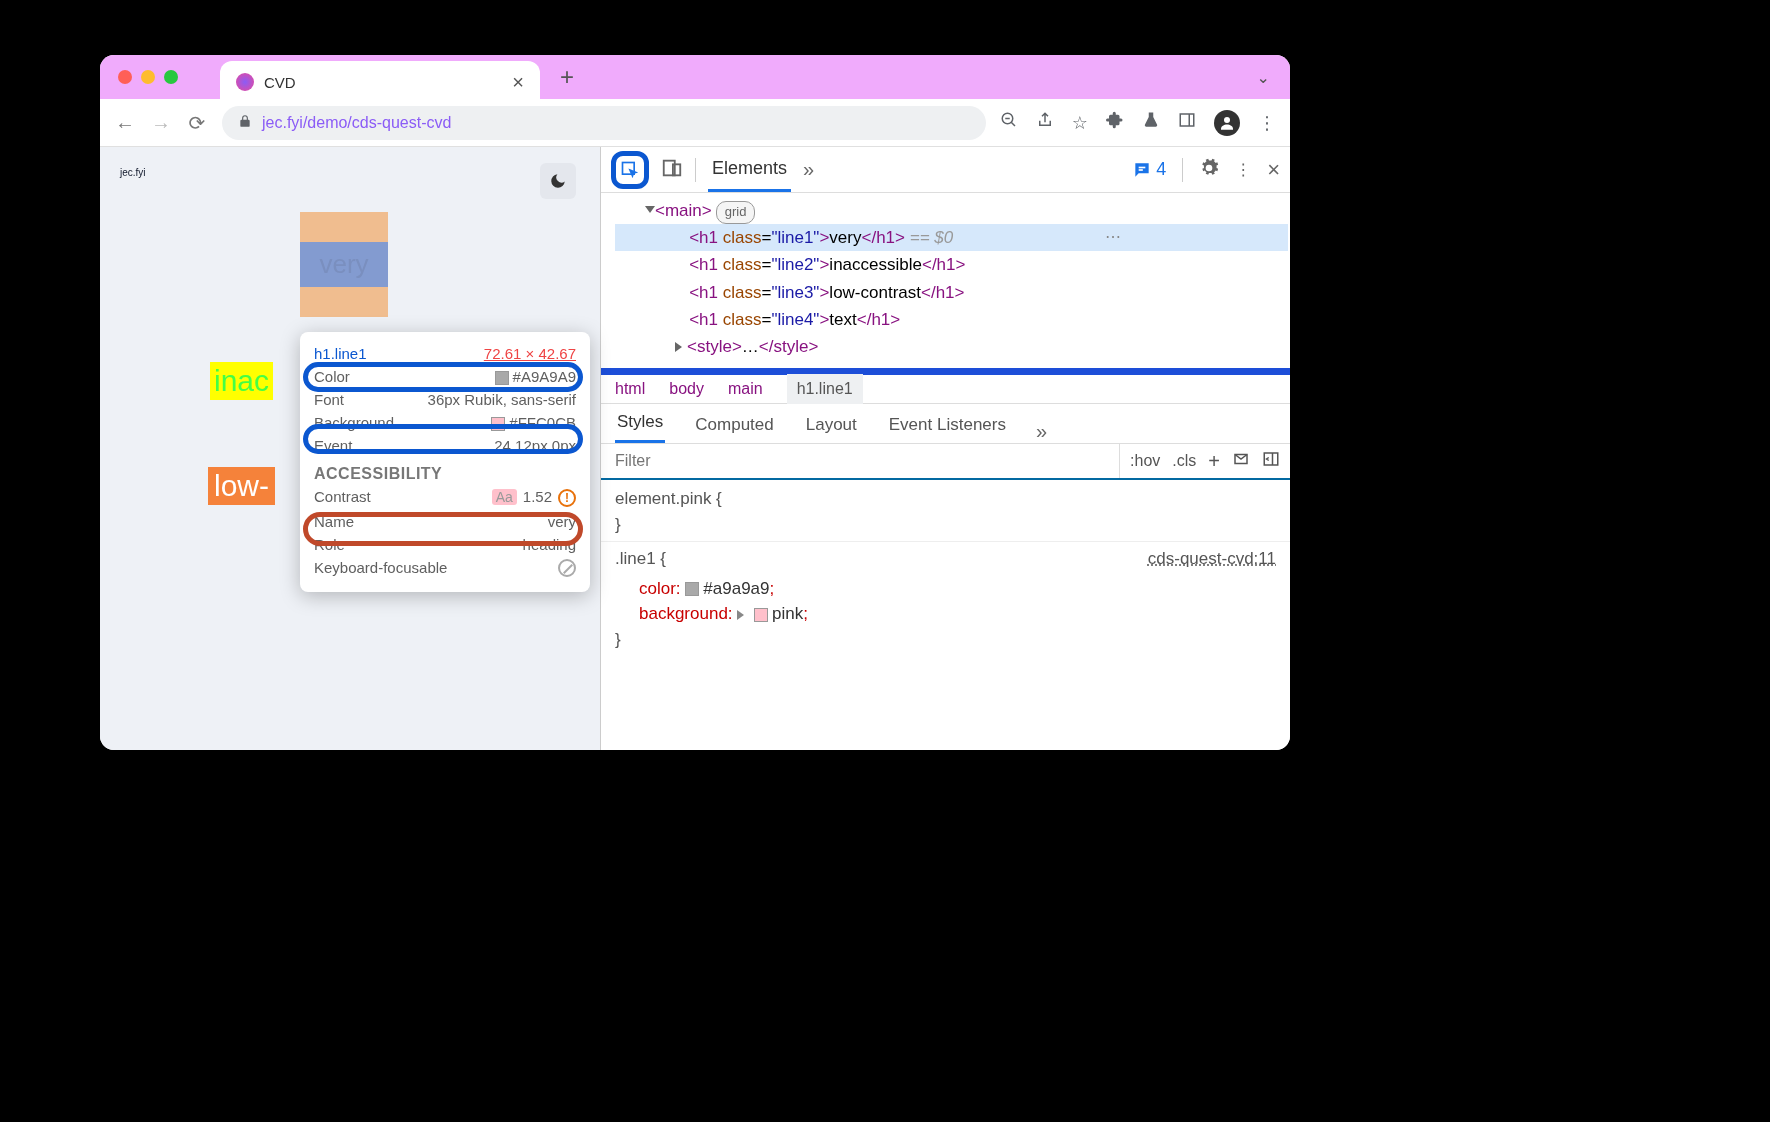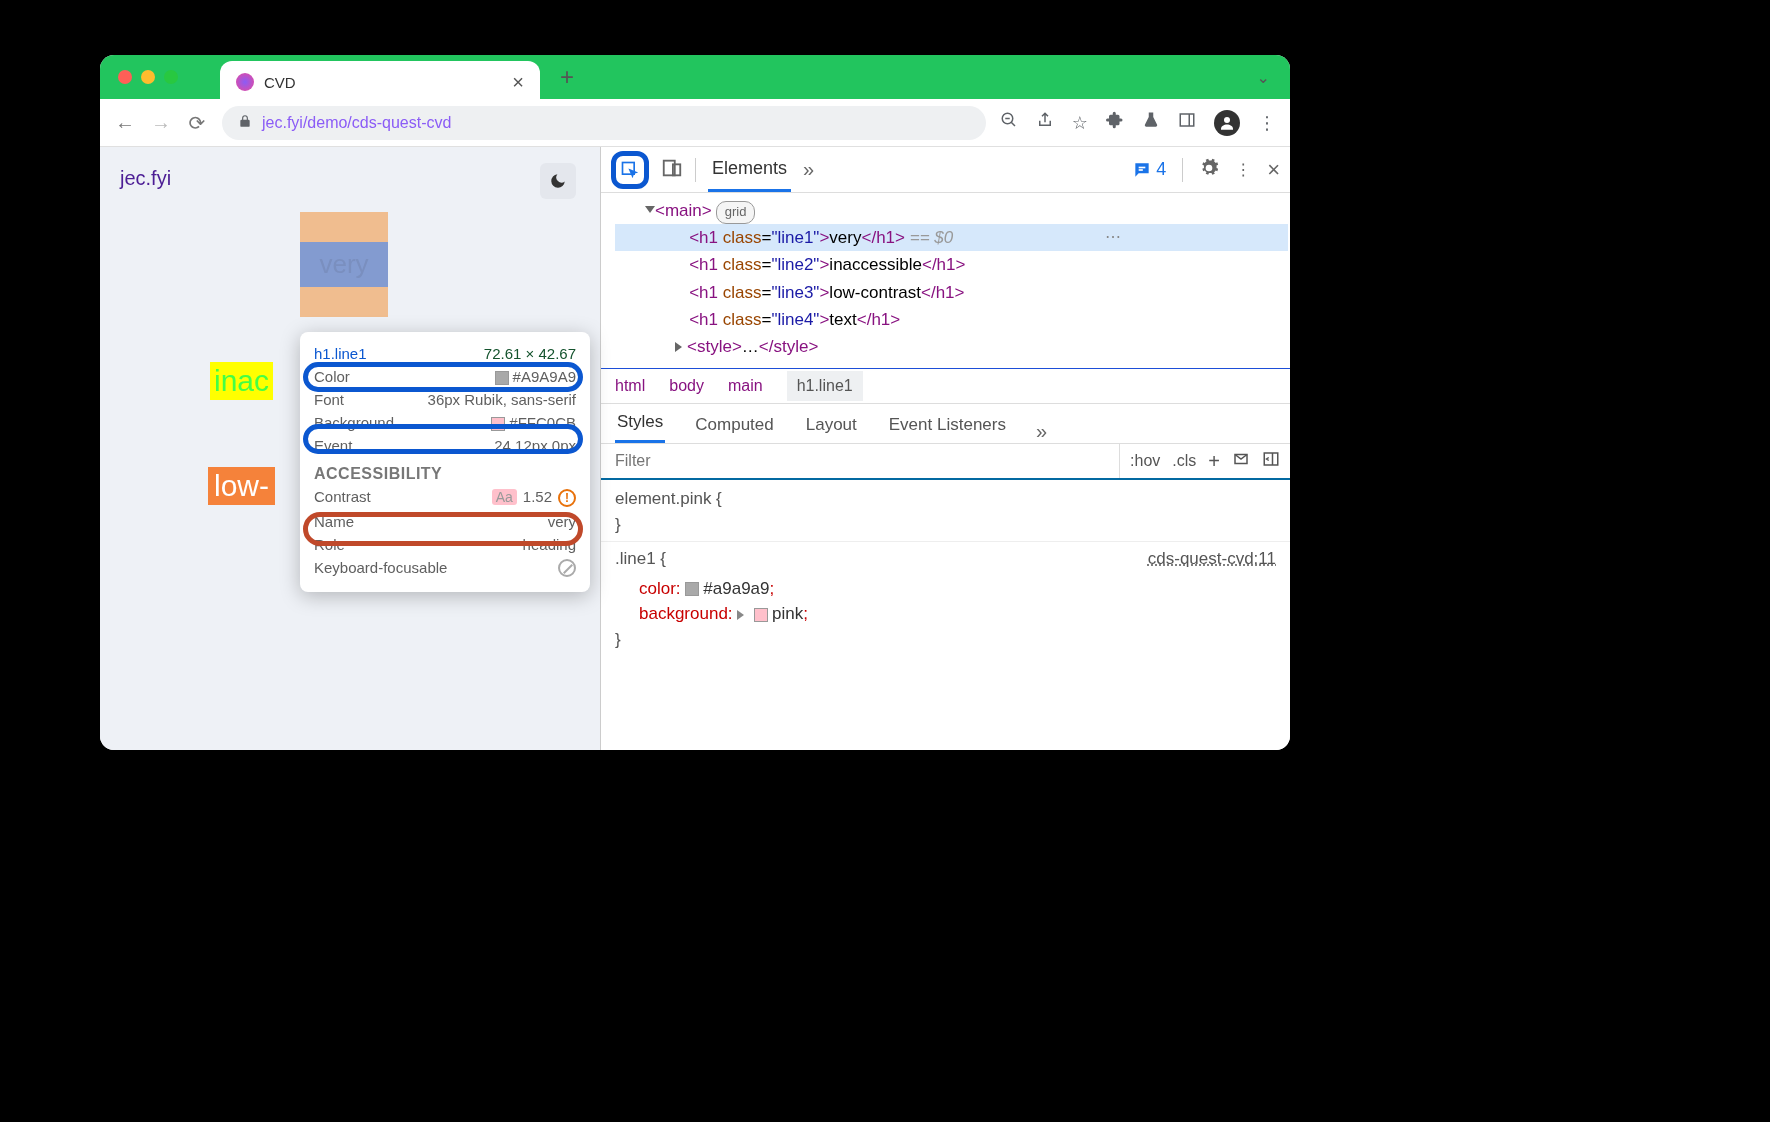--- a/index.html
+++ b/index.html
@@ -1,18 +1,18 @@
 <!DOCTYPE html>
 <html><head>
 <meta charset="utf-8">
 <style>
 * { margin: 0; padding: 0; box-sizing: border-box; font-family: -apple-system, BlinkMacSystemFont, "Segoe UI", sans-serif; }
 body { background: #000; width: 1770px; height: 1122px; position: relative; }
 .window { position: absolute; left: 100px; top: 55px; width: 1190px; height: 695px; background: #fff; border-radius: 14px; overflow: hidden; box-shadow: 0 20px 60px rgba(0,0,0,.5); }
-.titlebar { height: 44px; background: #22c55e; display: flex; align-items: center; padding: 0 18px; position: relative; }
+.titlebar { height: 44px; background: #f0abfc; display: flex; align-items: center; padding: 0 18px; position: relative; }
 .traffic { display: flex; gap: 9px; }
 .dot { width: 14px; height: 14px; border-radius: 50%; }
 .dot.red { background: #ff5f57; }
 .dot.yellow { background: #febc2e; }
 .dot.green { background: #28c840; }
 .tab { position: absolute; left: 120px; top: 6px; height: 42px; width: 320px; background: #fff; border-radius: 12px 12px 0 0; display: flex; align-items: center; padding: 0 16px; gap: 10px; }
 .favicon { width: 18px; height: 18px; border-radius: 50%; background: radial-gradient(circle, #8b5cf6, #ec4899); }
 .tab-title { font-size: 15px; color: #333; flex: 1; }
 .tab-close { font-size: 20px; color: #555; cursor: pointer; }
 .newtab { position: absolute; left: 460px; font-size: 24px; color: #555; }
@@ -20,33 +20,33 @@
 .toolbar { height: 48px; background: #fff; display: flex; align-items: center; padding: 0 14px; gap: 14px; border-bottom: 1px solid #e0e0e0; }
 .navbtn { color: #777; font-size: 20px; width: 22px; text-align: center; cursor: pointer; }
 .navbtn.disabled { color: #bbb; }
 .omnibox { flex: 1; height: 34px; background: #eef0f2; border-radius: 20px; display: flex; align-items: center; padding: 0 16px; gap: 10px; color: #8b5cf6; font-size: 16px; }
 .lock { color: #5f6368; }
 .toolicons { display: flex; align-items: center; gap: 18px; color: #5f6368; font-size: 18px; }
 .avatar { width: 26px; height: 26px; border-radius: 50%; background: #333; display: flex; align-items: center; justify-content: center; }
 .avatar svg { width: 18px; height: 18px; fill: #fff; }
 .content { display: flex; height: calc(100% - 92px); }
 .page { width: 500px; background: #eef1f6; position: relative; padding: 20px; }
-.page-title { font-size: 20px; color: #4c1d95; }
+.page-title { font-size: 10px; color: #0f172a; }
 .moon-btn { position: absolute; right: 24px; top: 16px; width: 36px; height: 36px; background: #e4e7ed; border-radius: 6px; display: flex; align-items: center; justify-content: center; }
 .demo-text { position: absolute; }
 .line1 { left: 200px; top: 65px; width: 88px; height: 105px; display:flex; flex-direction:column;}
 .line1-band { height: 30px; background: #f0bd8f; }
 .line1-mid { flex:1; background: #839bd0; display:flex; align-items:center; justify-content:center; color:#7a8fbf; font-size: 26px; font-weight:500;}
 .inac { left: 110px; top: 215px; background: #ffff00; color: #44ff44; font-size: 30px; padding: 2px 4px; font-weight: 500;}
 .lowc { left: 108px; top: 320px; background: #f5823a; color: #fff; font-size: 30px; padding: 2px 6px; font-weight: 500;}
 .tooltip { position: absolute; left: 200px; top: 185px; width: 290px; background: #fff; border-radius: 8px; box-shadow: 0 4px 20px rgba(0,0,0,.25); padding: 10px 0 12px; font-size: 15px; }
 .tooltip::before { content:""; position:absolute; top:-8px; left:40px; border:8px solid transparent; border-bottom-color:#fff; }
 .tt-row { display: flex; justify-content: space-between; padding: 3px 14px; color: #5f5f5f; }
 .tt-head { color: #0b57d0; font-weight: 500; }
-.tt-dim { color: #14532d; font-weight: 400;}
+.tt-dim { color: #ef4444; font-weight: 400; text-decoration: underline;}
 .tt-sect { padding: 8px 14px 2px; font-size: 16px; color: #777; letter-spacing: .5px; font-weight: 600;}
 .swatch { display:inline-block; width:14px; height:14px; border:1px solid #999; vertical-align:middle; margin-right:4px;}
 .ring-blue { border: 5px solid #0b57d0; border-radius: 18px; position: absolute; }
 .ring-orange { border: 5px solid #c0492a; border-radius: 18px; position: absolute; }
 .aa-badge { display:inline-block; background:#ffc0cb; color:#999; padding:0 4px; border-radius:3px; margin-right:6px; font-size:14px;}
 .warn-ico { color:#e8710a; font-weight:700; border:2px solid #e8710a; border-radius:50%; width:18px; height:18px; display:inline-flex; align-items:center; justify-content:center; font-size:12px; margin-left:6px;}
 .ban-ico { color:#aaa; border:2px solid #aaa; border-radius:50%; width:18px; height:18px; display:inline-block; position:relative;}
 .ban-ico::after{content:""; position:absolute; left:2px; top:7px; width:12px; height:2px; background:#aaa; transform:rotate(-45deg);}
 .devtools { flex: 1; display: flex; flex-direction: column; border-left: 1px solid #ccc; background:#fff;}
 .dt-tabs { height: 46px; display: flex; align-items: center; padding: 0 10px; gap: 12px; border-bottom: 1px solid #ddd; }
@@ -63,21 +63,21 @@
 .dom-line.sel { background: #d6e8fb; }
 .tag-name { color: #881280; }
 .attr-name { color: #994500; }
 .attr-val { color: #1a1aa6; }
 .dom-text { color: #000; }
 .dom-grey { color: #999; font-style: italic;}
 .grid-badge { display:inline-block; border:1px solid #999; border-radius:10px; padding:0 8px; font-size:13px; color:#666; background:#f5f5f5; margin-left:4px;}
 .ellip-btn { color:#888; position:absolute; left: 504px; font-size:16px;}
 .indent1 { padding-left: 30px; }
 .indent2 { padding-left: 60px; }
-.crumb { height: 36px; border-top: 1px solid #1d4ed8; border-bottom: 1px solid #ddd; display: flex; align-items: center; padding: 0 14px; gap: 24px; font-size: 16px; color: #881280;}
+.crumb { height: 36px; border-top: 7px solid #1d4ed8; border-bottom: 1px solid #ddd; display: flex; align-items: center; padding: 0 14px; gap: 24px; font-size: 16px; color: #881280;}
 .crumb-item.active { background: #eef0f2; padding: 6px 10px; color: #555;}
 .styles-tabs { height: 40px; display: flex; align-items: flex-end; padding: 0 14px; gap: 28px; font-size: 17px; color: #555; border-bottom: 1px solid #ddd;}
 .styles-tab { padding: 8px 2px; }
 .styles-tab.active { color: #333; border-bottom: 3px solid #1a73e8; }
 .filter-row { height: 36px; display: flex; align-items: center; border-bottom: 2px solid #0369a1;}
 .filter-input { flex: 1; border: none; padding: 0 14px; font-size: 16px; color: #999; outline:none;}
 .filter-tools { display: flex; align-items: center; gap: 12px; padding: 0 10px; color: #555; font-family: Menlo, monospace; font-size: 16px; border-left:1px solid #ddd; height:100%;}
 .css-pane { padding: 6px 14px; font-family: Menlo, monospace; font-size: 17px; line-height: 1.5;}
 .css-sel { color: #555; }
 .css-prop { color: #c80000; padding-left: 24px;}

